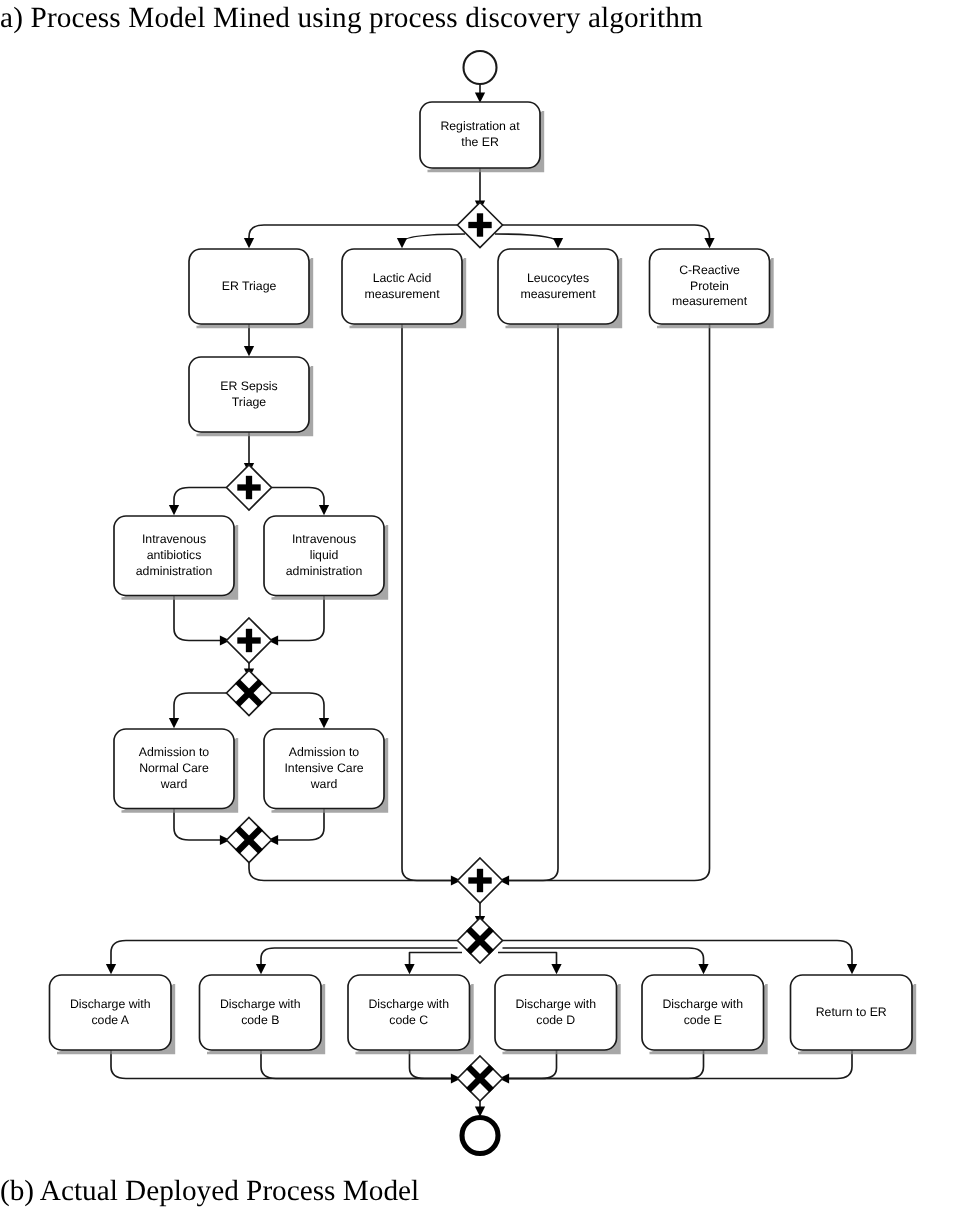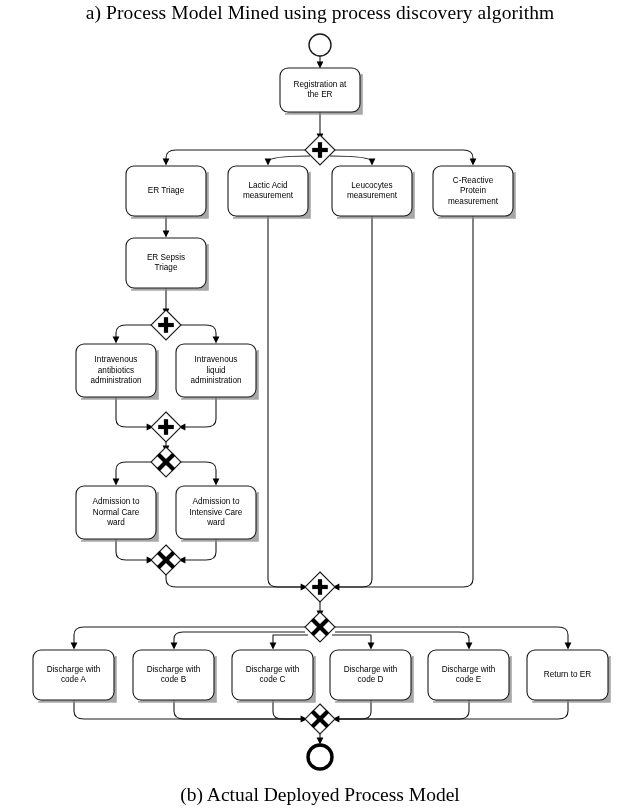--- a/index.html
+++ b/index.html
@@ -12,21 +12,20 @@
     width: 640px;
     height: 811px;
     position: relative;
     font-family: "Liberation Sans", sans-serif;
     overflow: hidden;
   }
   .caption {
     position: absolute;
     left: 0;
     width: 640px;
-    text-align: center;
     font-family: "Liberation Serif", serif;
     font-size: 19.5px;
     color: #000000;
     white-space: nowrap;
   }
   #caption-top {
     top: 2px;
     letter-spacing: 0.1px;
   }
   #caption-bottom {

